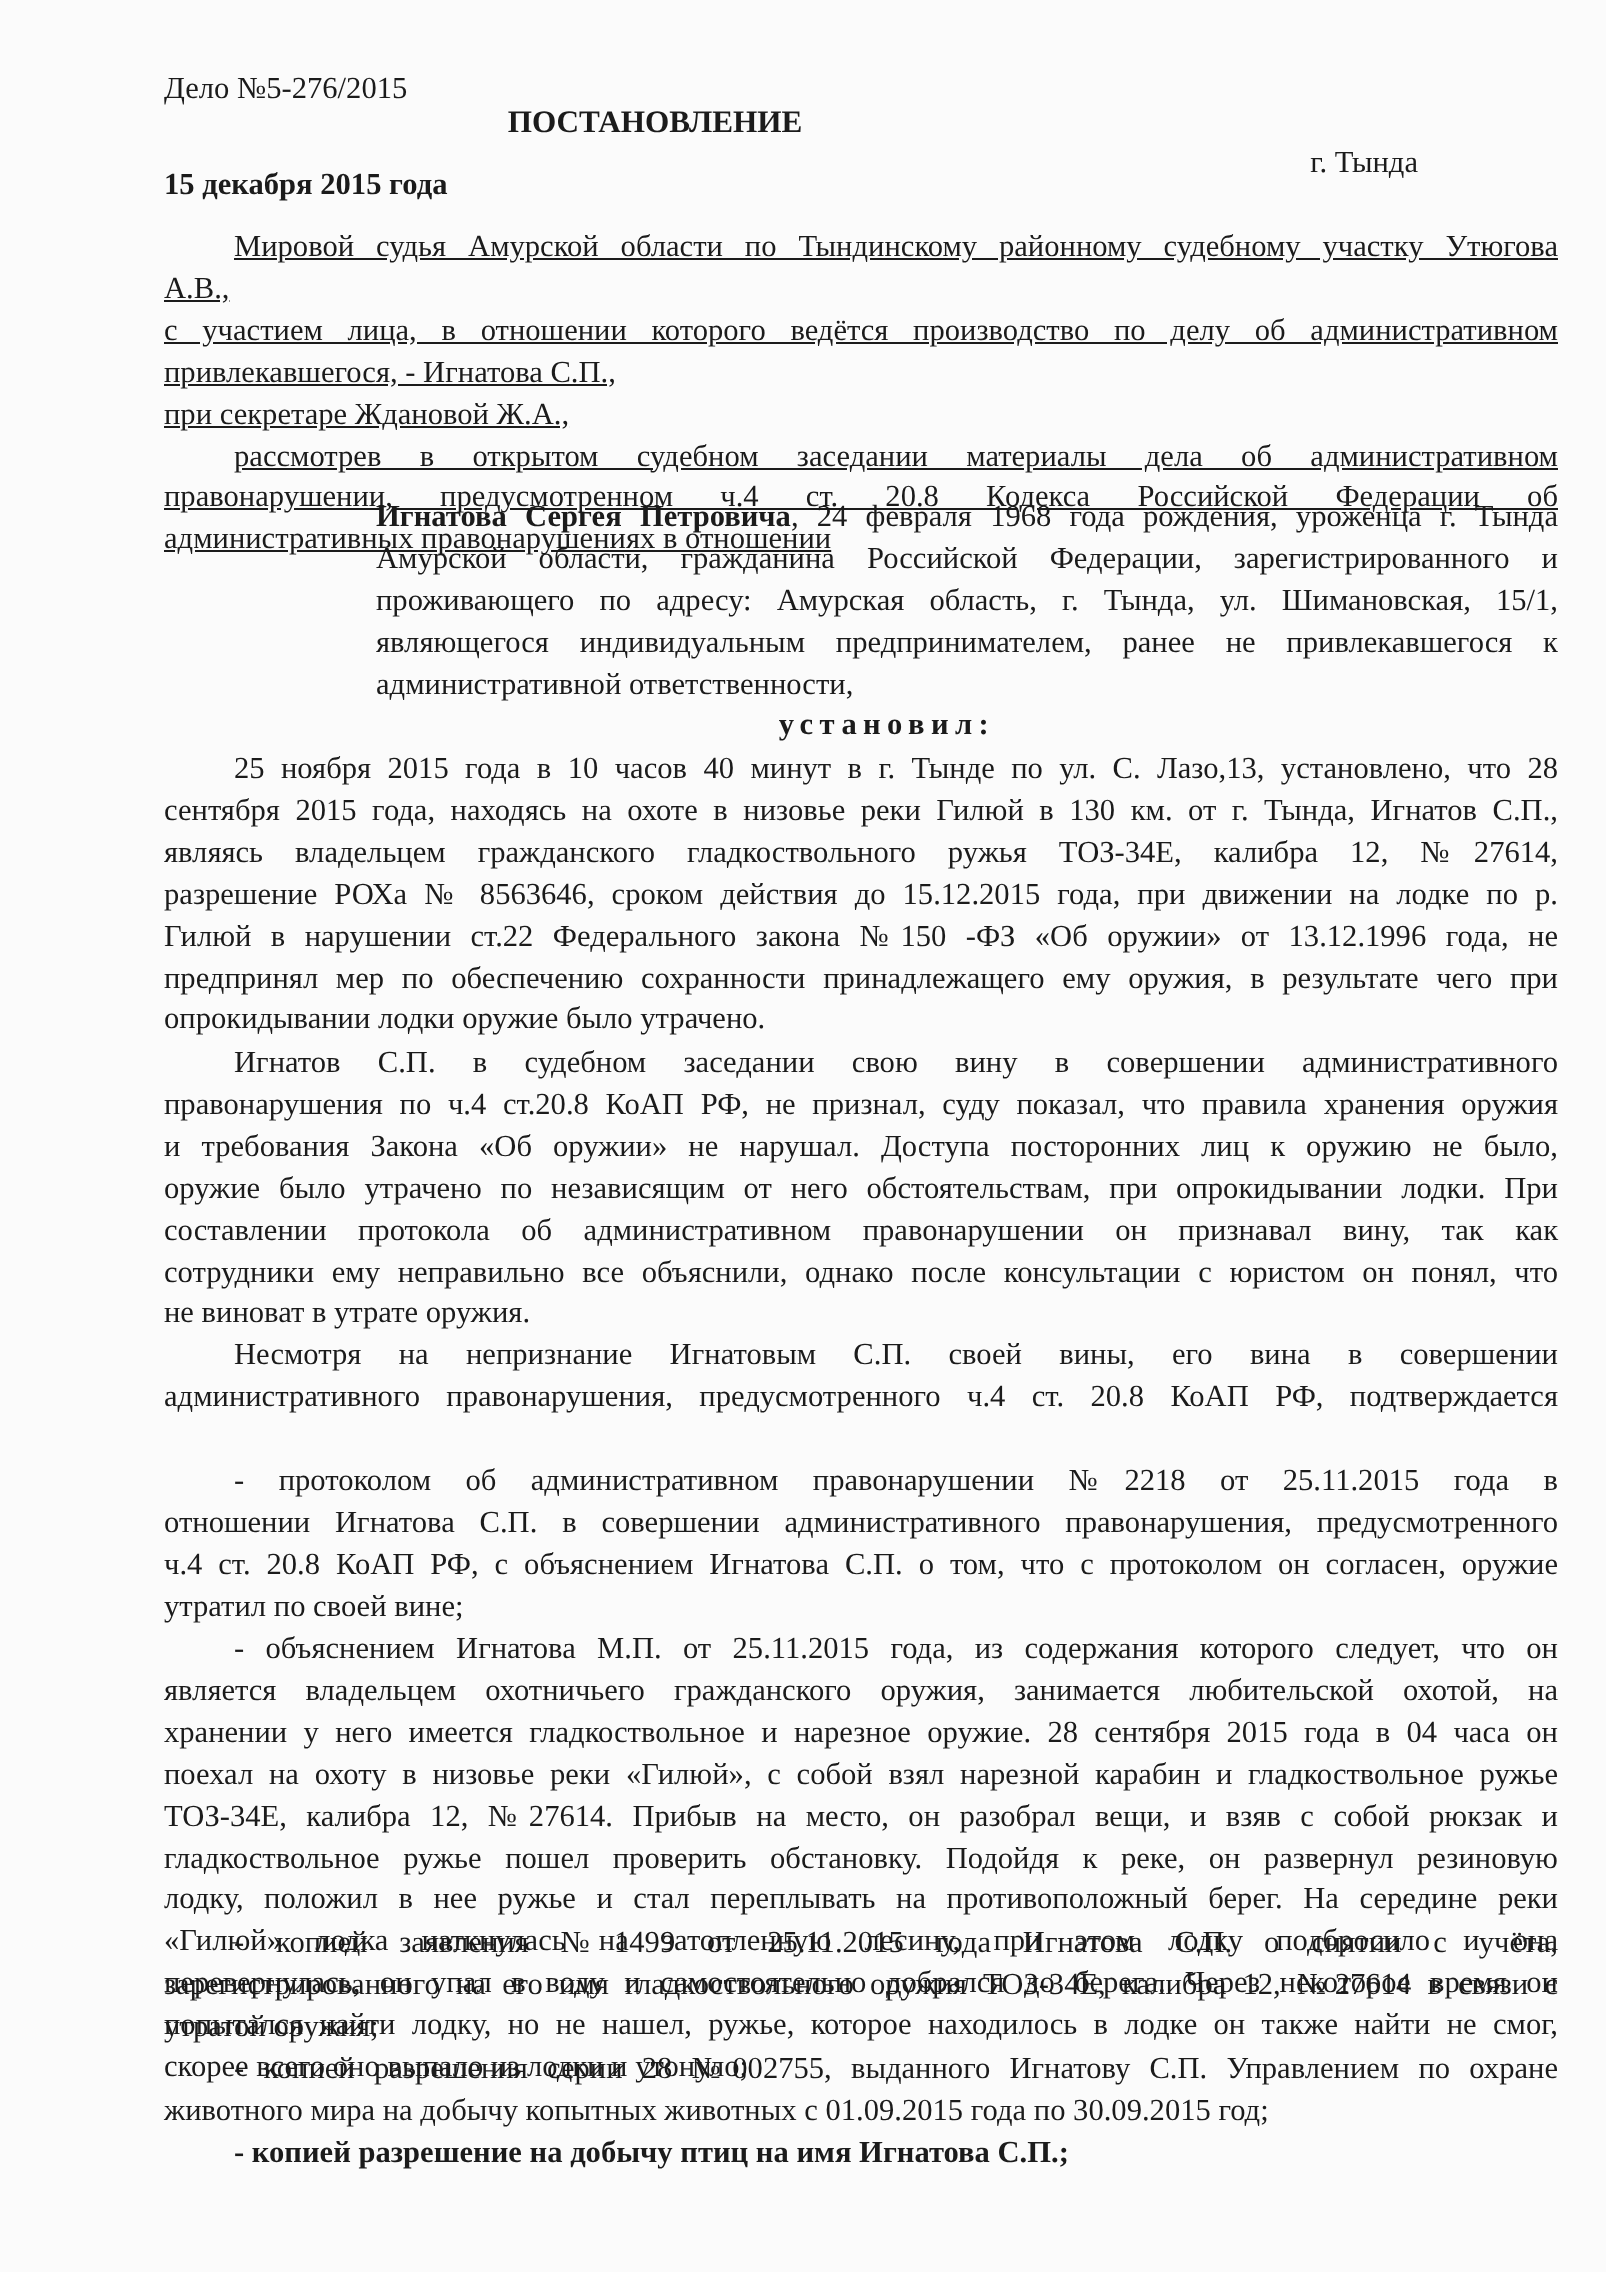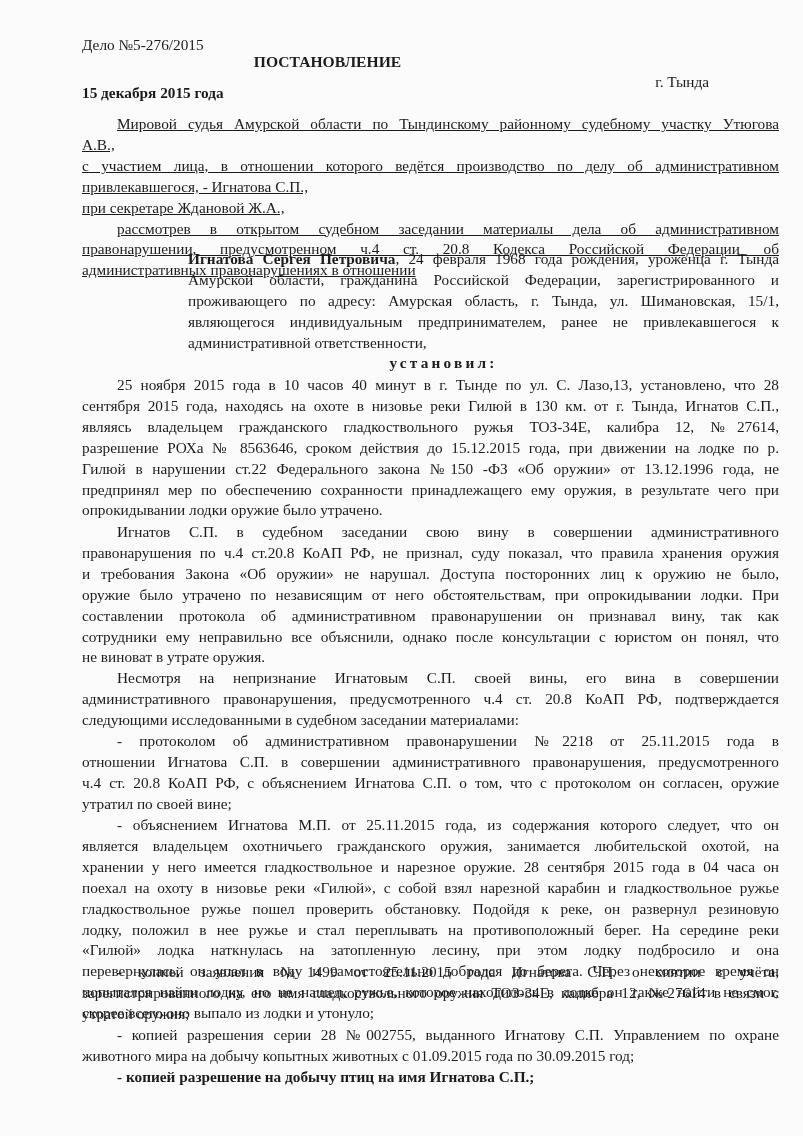--- a/index.html
+++ b/index.html
@@ -70,35 +70,35 @@
     <span class="line j">и требования Закона «Об оружии» не нарушал. Доступа посторонних лиц к оружию не было,</span>
     <span class="line j">оружие было утрачено по независящим от него обстоятельствам, при опрокидывании лодки. При</span>
     <span class="line j">составлении протокола об административном правонарушении он признавал вину, так как</span>
     <span class="line j">сотрудники ему неправильно все объяснили, однако после консультации с юристом он понял, что</span>
     <span class="line">не виноват в утрате оружия.</span>
   </div>
 
   <div class="p" style="top:668px;">
     <span class="line j indent">Несмотря на непризнание Игнатовым С.П. своей вины, его вина в совершении</span>
     <span class="line j">административного правонарушения, предусмотренного ч.4 ст. 20.8 КоАП РФ, подтверждается</span>
-    <span class="line">следующими исследованными в судебном заседании материалами:</span>
   </div>
 
   <div class="p" style="top:731px;">
     <span class="line j indent">- протоколом об административном правонарушении №2218 от 25.11.2015 года в</span>
     <span class="line j">отношении Игнатова С.П. в совершении административного правонарушения, предусмотренного</span>
     <span class="line j">ч.4 ст. 20.8 КоАП РФ,  с  объяснением Игнатова С.П. о том, что с протоколом он согласен, оружие</span>
     <span class="line">утратил по своей вине;</span>
   </div>
 
   <div class="p" style="top:815px;">
     <span class="line j indent">-  объяснением Игнатова М.П. от 25.11.2015 года, из содержания которого следует, что он</span>
     <span class="line j">является владельцем охотничьего гражданского оружия, занимается любительской охотой, на</span>
     <span class="line j">хранении у него имеется гладкоствольное и нарезное оружие. 28 сентября 2015 года в 04 часа он</span>
     <span class="line j">поехал на охоту в низовье реки «Гилюй», с собой взял нарезной карабин и гладкоствольное ружье</span>
+    <span class="line j">ТОЗ-34Е, калибра 12, №27614. Прибыв на место, он разобрал вещи, и взяв с собой рюкзак и</span>
     <span class="line j">гладкоствольное ружье пошел проверить обстановку. Подойдя к реке, он развернул резиновую</span>
     <span class="line j">лодку, положил в нее ружье и стал переплывать на противоположный берег. На середине реки</span>
     <span class="line j">«Гилюй» лодка наткнулась на затопленную лесину, при этом лодку подбросило и она</span>
     <span class="line j">перевернулась, он упал в воду и самостоятельно добрался до берега. Через некоторое время он</span>
     <span class="line j">попытался найти лодку, но не нашел, ружье, которое находилось в лодке он также найти не смог,</span>
     <span class="line">скорее всего оно выпало из лодки и утонуло;</span>
   </div>
 
   <div class="p" style="top:962px;">
     <span class="line j indent">-   копией заявления №1499 от 25.11.2015 года Игнатова С.П. о снятии с учёта,</span>

